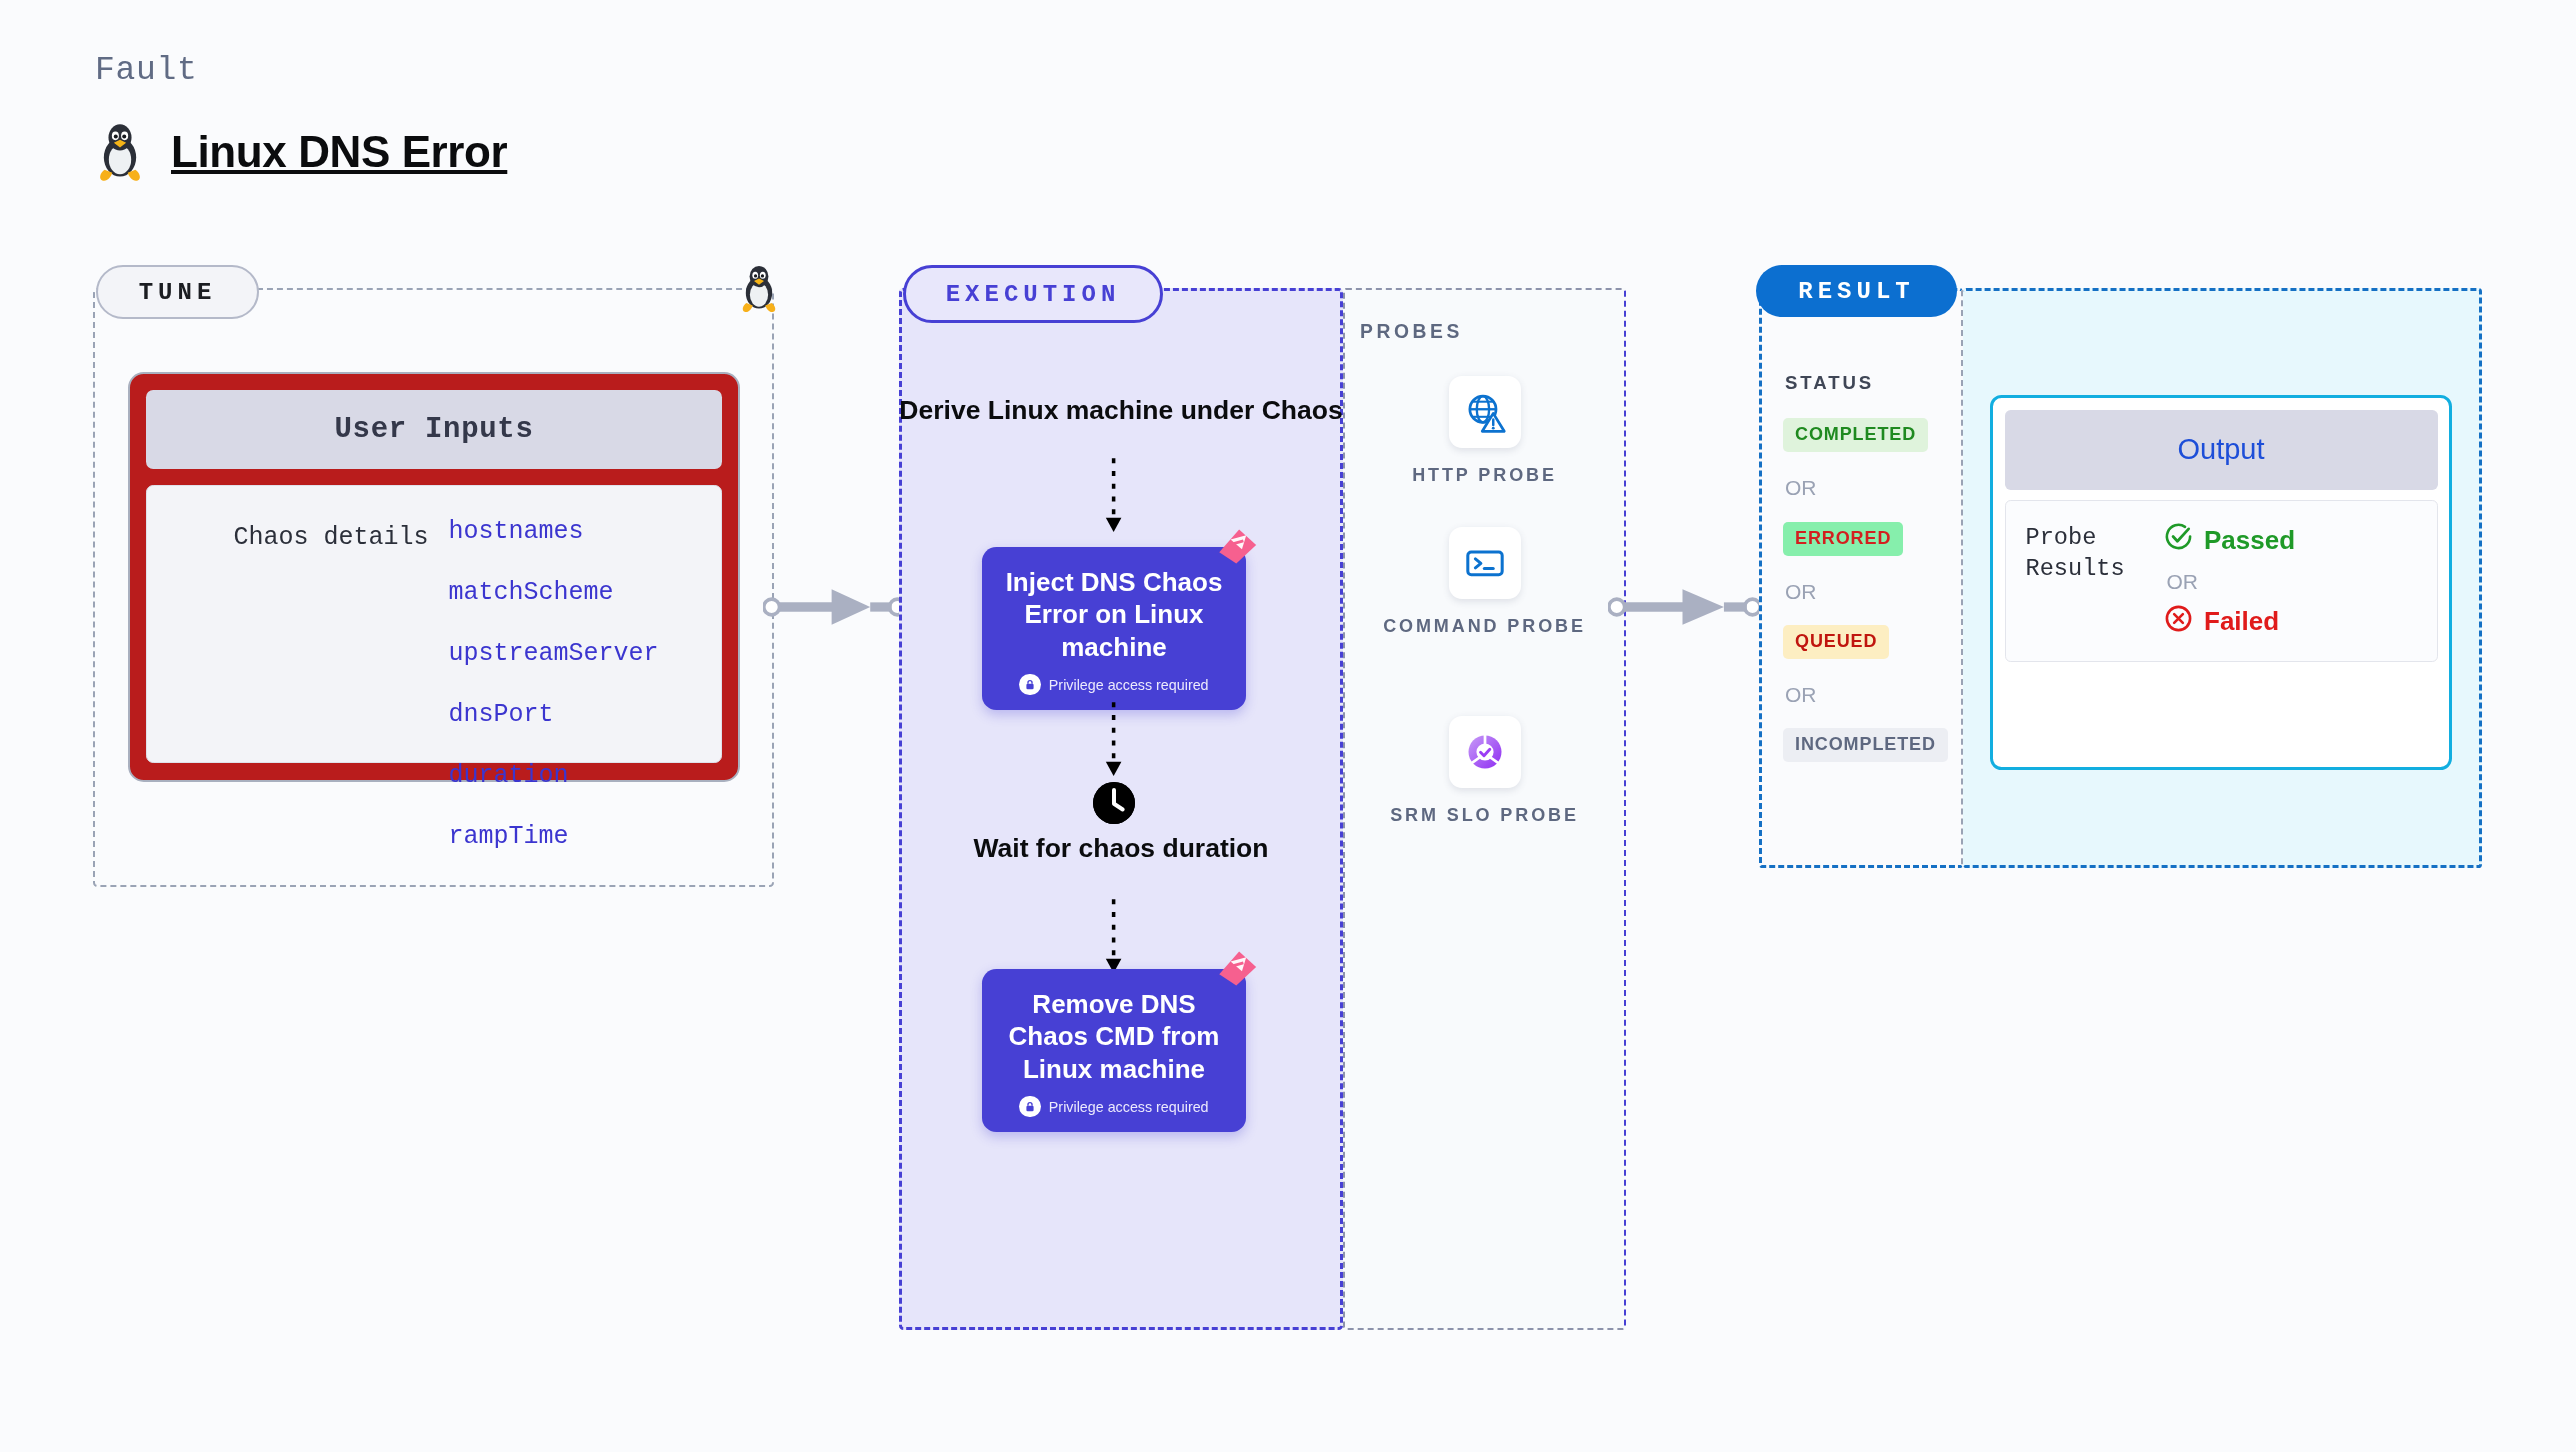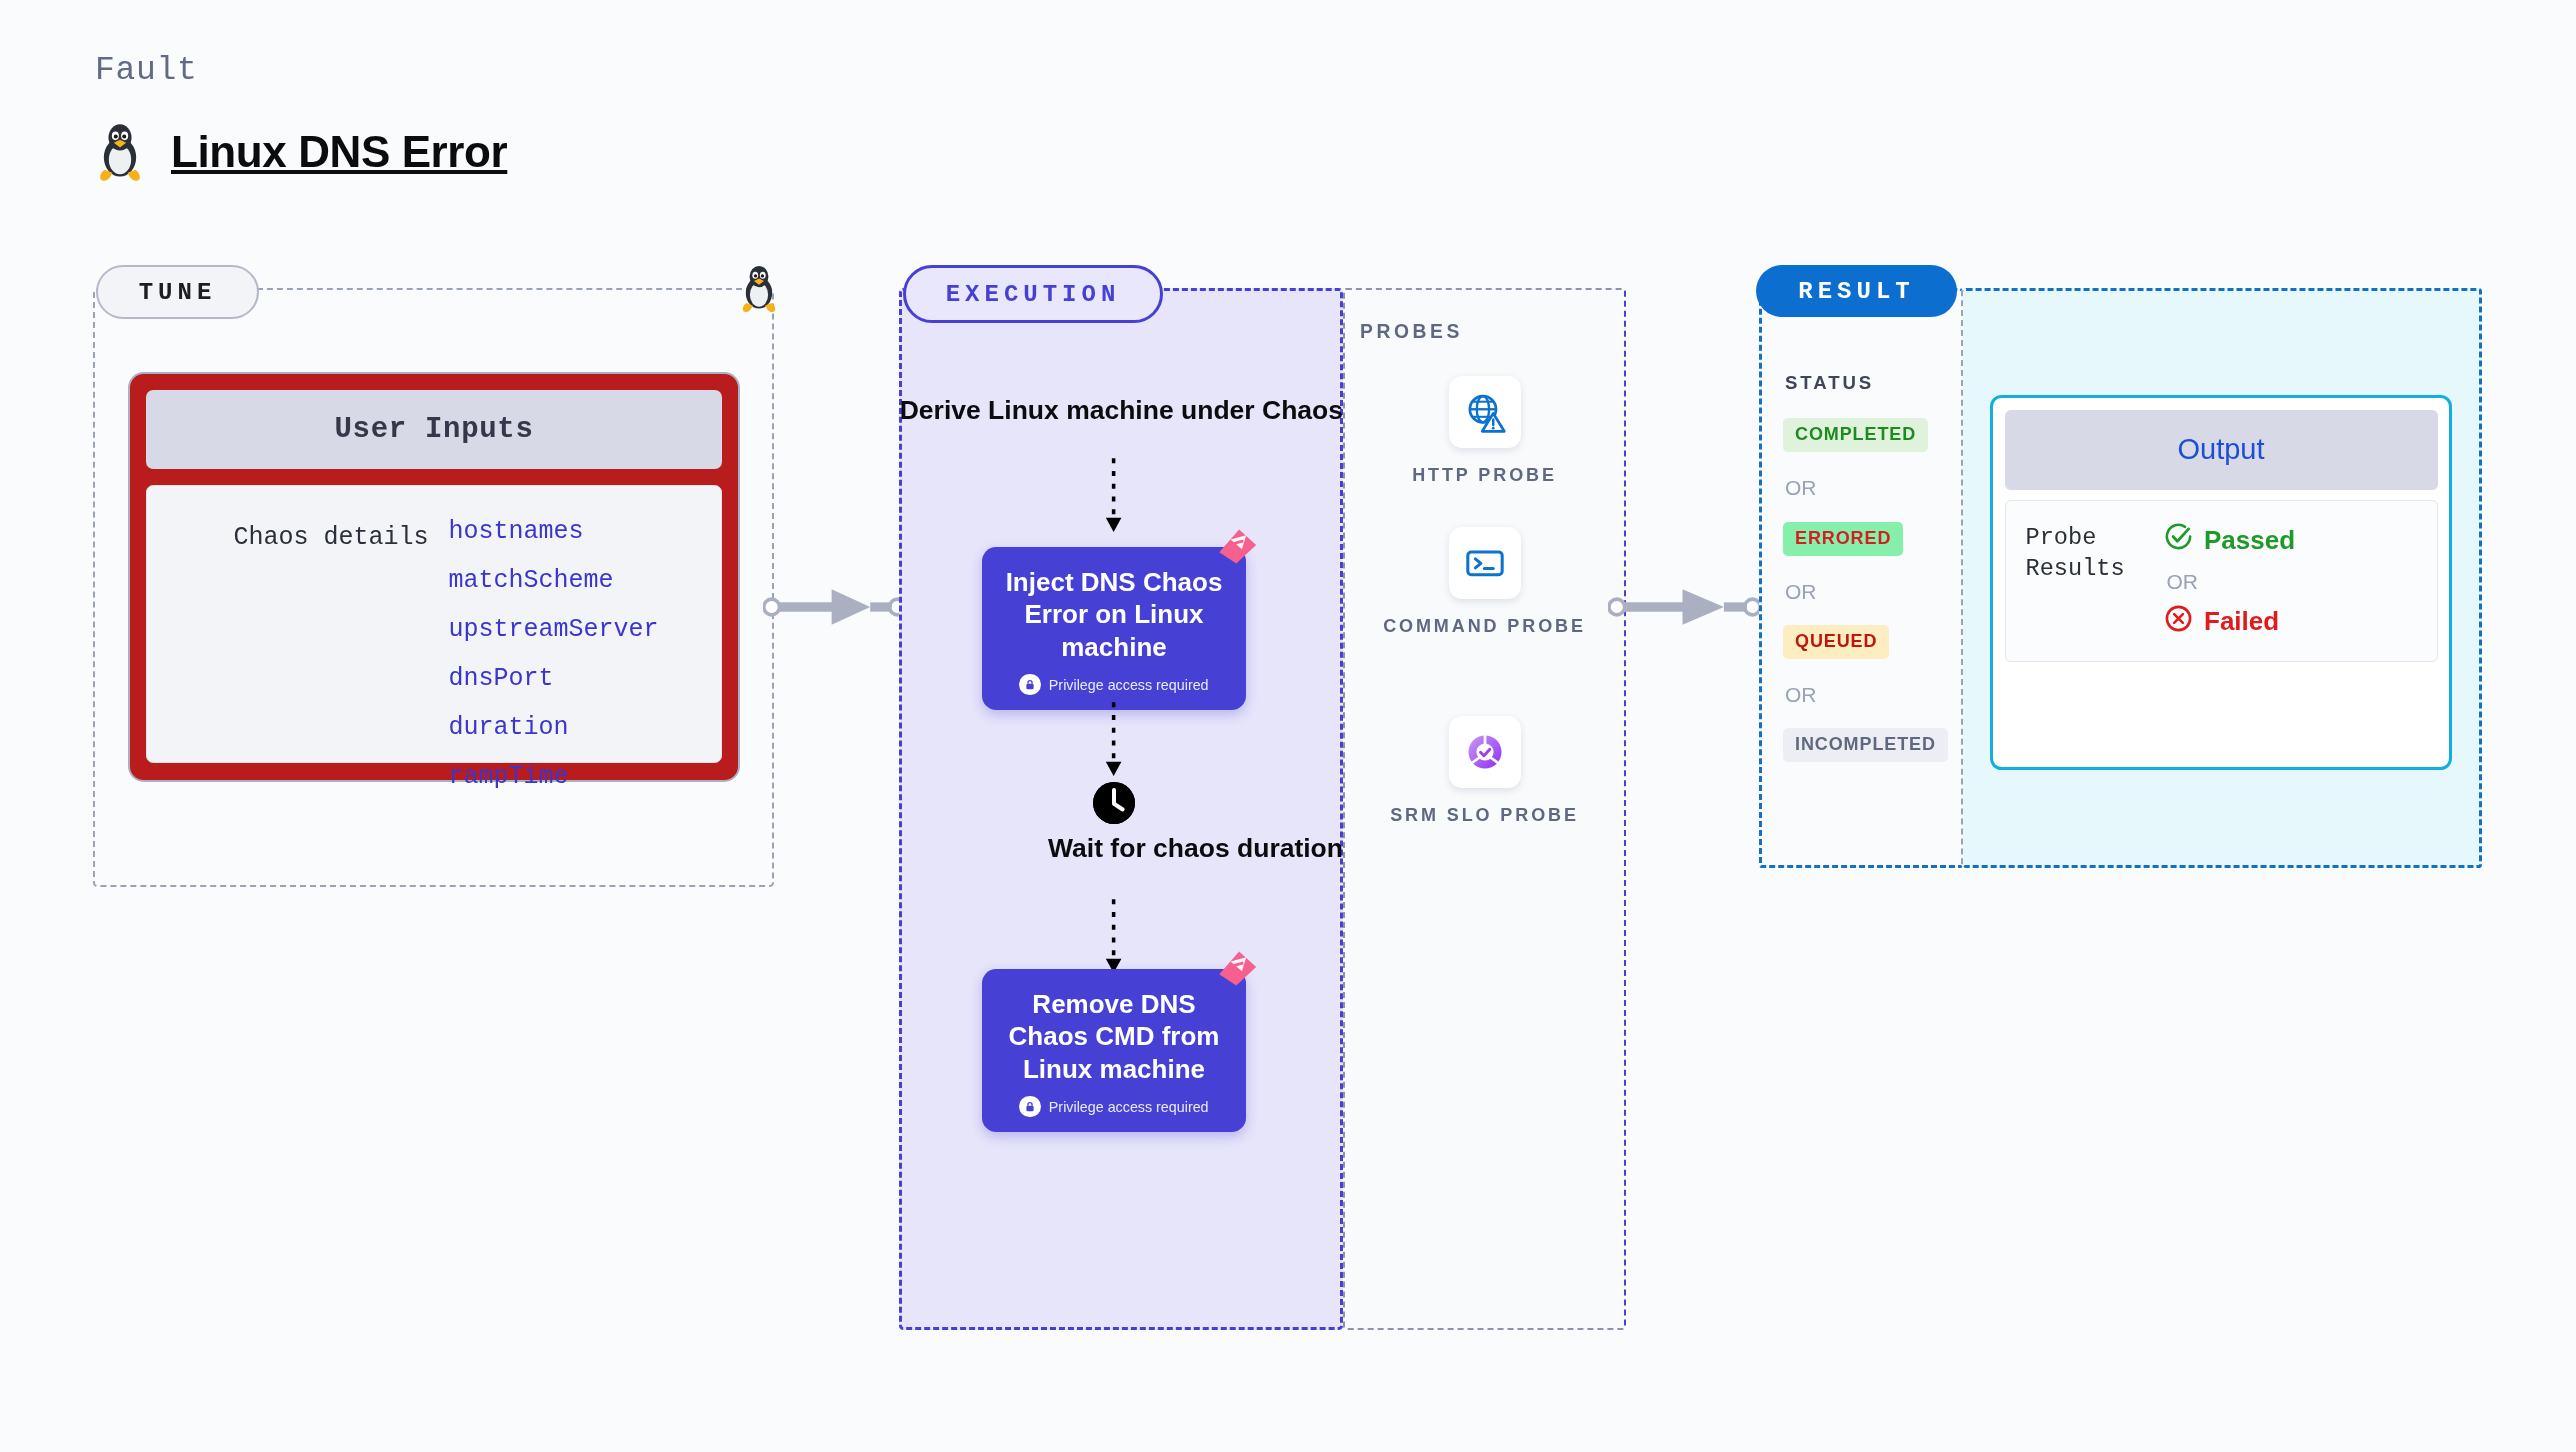--- a/index.html
+++ b/index.html
@@ -62,21 +62,21 @@
   }
   #chaos-details-box{
     margin-top:15.8px;height:278px;
     background:#f3f4f8;border:1.4px solid #dfe1ea;border-radius:7.2px;
     display:flex;box-sizing:border-box;padding:31.5px 0 0 24px;justify-content:center;
   }
   #chaos-details-label{
     font-family:"Liberation Mono", monospace;
     font-size:25px;color:#2b2f3a;width:215px;padding-top:5.7px;
   }
-  #chaos-field-list{display:flex;flex-direction:column;gap:20px;}
+  #chaos-field-list{display:flex;flex-direction:column;gap:32px;}
   .chaos-field{
     font-family:"Liberation Mono", monospace;
     font-size:25px;color:#3b35cf;
   }
 
   
   #execution-region{
     position:absolute;left:899px;top:288px;width:444px;height:1042px;
     border:3.6px dashed #4740d4;border-radius:4.3px;
     background:#e6e5fa;box-sizing:border-box;
@@ -89,21 +89,21 @@
   #probes-region{
     position:absolute;left:1343px;top:288px;width:283px;height:1042px;
     border:2.1px dashed #8d93ab;border-right:2.9px dashed #4740d4;
     border-radius:2.9px;background:#f8fafc;box-sizing:border-box;
   }
   #probes-label{
     position:absolute;left:1360px;top:321px;
     font-size:19.3px;font-weight:bold;letter-spacing:3.6px;color:#5e6880;
   }
   .exec-step-text{
-    position:absolute;width:444px;text-align:right;
+    position:absolute;width:444px;text-align:center;
     font-size:26.5px;font-weight:bold;color:#0b0c0e;line-height:1.28;
   }
   .action-card{
     position:absolute;width:264px;
     background:#4740d4;border-radius:14.3px;
     box-shadow:0 4.3px 11.5px rgba(71,64,212,.28);
     box-sizing:border-box;padding:18.6px 14.3px 14.3px;
     text-align:center;
   }
   .action-card-title{

